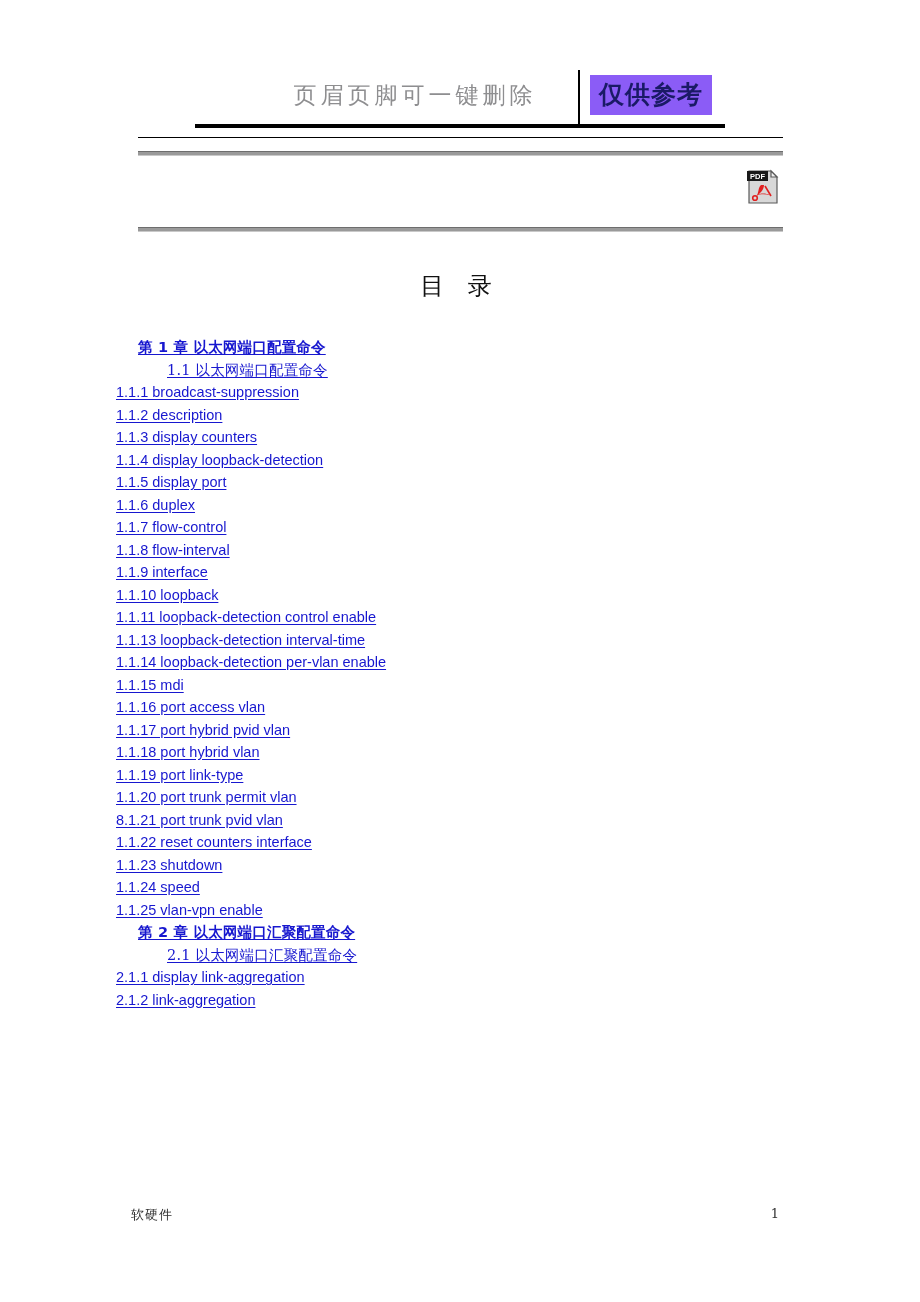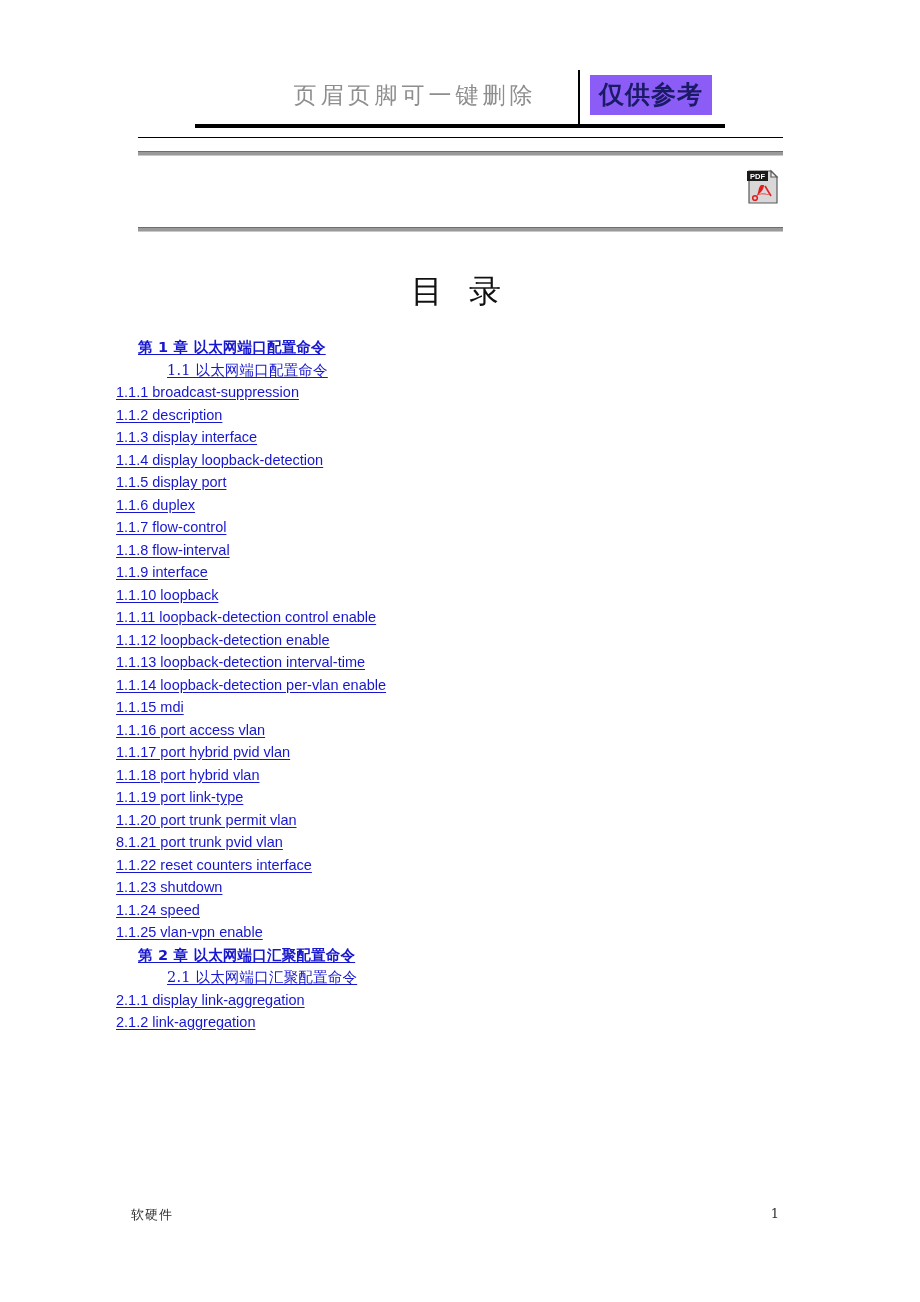--- a/index.html
+++ b/index.html
@@ -122,21 +122,21 @@
   }
 
   
   .toc-title {
     position: absolute;
     left: 0;
     top: 270px;
     width: 920px;
     text-align: center;
     font-family: "DejaVu Sans", "Liberation Sans", sans-serif;
-    font-size: 32px;
+    font-size: 24px;
     font-weight: normal;
     letter-spacing: 8px;
     color: #111111;
   }
 
   
   .toc {
     position: absolute;
     left: 0;
     top: 336px;
@@ -237,30 +237,29 @@
     </svg>
   </div>
 
   <div class="toc-title">目  录</div>
 
   <div class="toc" id="toc-list">
       <a class="toc-entry lvl-chapter" href="#" style="color: rgb(23, 23, 207);">第 1 章  以太网端口配置命令</a>
       <a class="toc-entry lvl-section" href="#" style="color: rgb(23, 23, 207);">1.1  以太网端口配置命令</a>
       <a class="toc-entry lvl-item" href="#" style="color: rgb(23, 23, 207);">1.1.1 broadcast-suppression</a>
       <a class="toc-entry lvl-item" href="#" style="color: rgb(23, 23, 207);">1.1.2 description</a>
-      <a class="toc-entry lvl-item" href="#" style="color: rgb(23, 23, 207);">1.1.3 display interface</a>
+      <a class="toc-entry lvl-item" href="#" style="color: rgb(23, 23, 207);">1.1.3 display counters</a>
       <a class="toc-entry lvl-item" href="#" style="color: rgb(23, 23, 207);">1.1.4 display loopback-detection</a>
       <a class="toc-entry lvl-item" href="#" style="color: rgb(23, 23, 207);">1.1.5 display port</a>
       <a class="toc-entry lvl-item" href="#" style="color: rgb(23, 23, 207);">1.1.6 duplex</a>
       <a class="toc-entry lvl-item" href="#" style="color: rgb(23, 23, 207);">1.1.7 flow-control</a>
       <a class="toc-entry lvl-item" href="#" style="color: rgb(23, 23, 207);">1.1.8 flow-interval</a>
       <a class="toc-entry lvl-item" href="#" style="color: rgb(23, 23, 207);">1.1.9 interface</a>
       <a class="toc-entry lvl-item" href="#" style="color: rgb(23, 23, 207);">1.1.10 loopback</a>
       <a class="toc-entry lvl-item" href="#" style="color: rgb(23, 23, 207);">1.1.11 loopback-detection control enable</a>
-      <a class="toc-entry lvl-item" href="#" style="color: rgb(23, 23, 207);">1.1.12 loopback-detection enable</a>
       <a class="toc-entry lvl-item" href="#" style="color: rgb(23, 23, 207);">1.1.13 loopback-detection interval-time</a>
       <a class="toc-entry lvl-item" href="#" style="color: rgb(23, 23, 207);">1.1.14 loopback-detection per-vlan enable</a>
       <a class="toc-entry lvl-item" href="#" style="color: rgb(23, 23, 207);">1.1.15 mdi</a>
       <a class="toc-entry lvl-item" href="#" style="color: rgb(23, 23, 207);">1.1.16 port access vlan</a>
       <a class="toc-entry lvl-item" href="#" style="color: rgb(23, 23, 207);">1.1.17 port hybrid pvid vlan</a>
       <a class="toc-entry lvl-item" href="#" style="color: rgb(23, 23, 207);">1.1.18 port hybrid vlan</a>
       <a class="toc-entry lvl-item" href="#" style="color: rgb(23, 23, 207);">1.1.19 port link-type</a>
       <a class="toc-entry lvl-item" href="#" style="color: rgb(23, 23, 207);">1.1.20 port trunk permit vlan</a>
       <a class="toc-entry lvl-item" href="#" style="color: rgb(23, 23, 207);">8.1.21 port trunk pvid vlan</a>
       <a class="toc-entry lvl-item" href="#" style="color: rgb(23, 23, 207);">1.1.22 reset counters interface</a>

